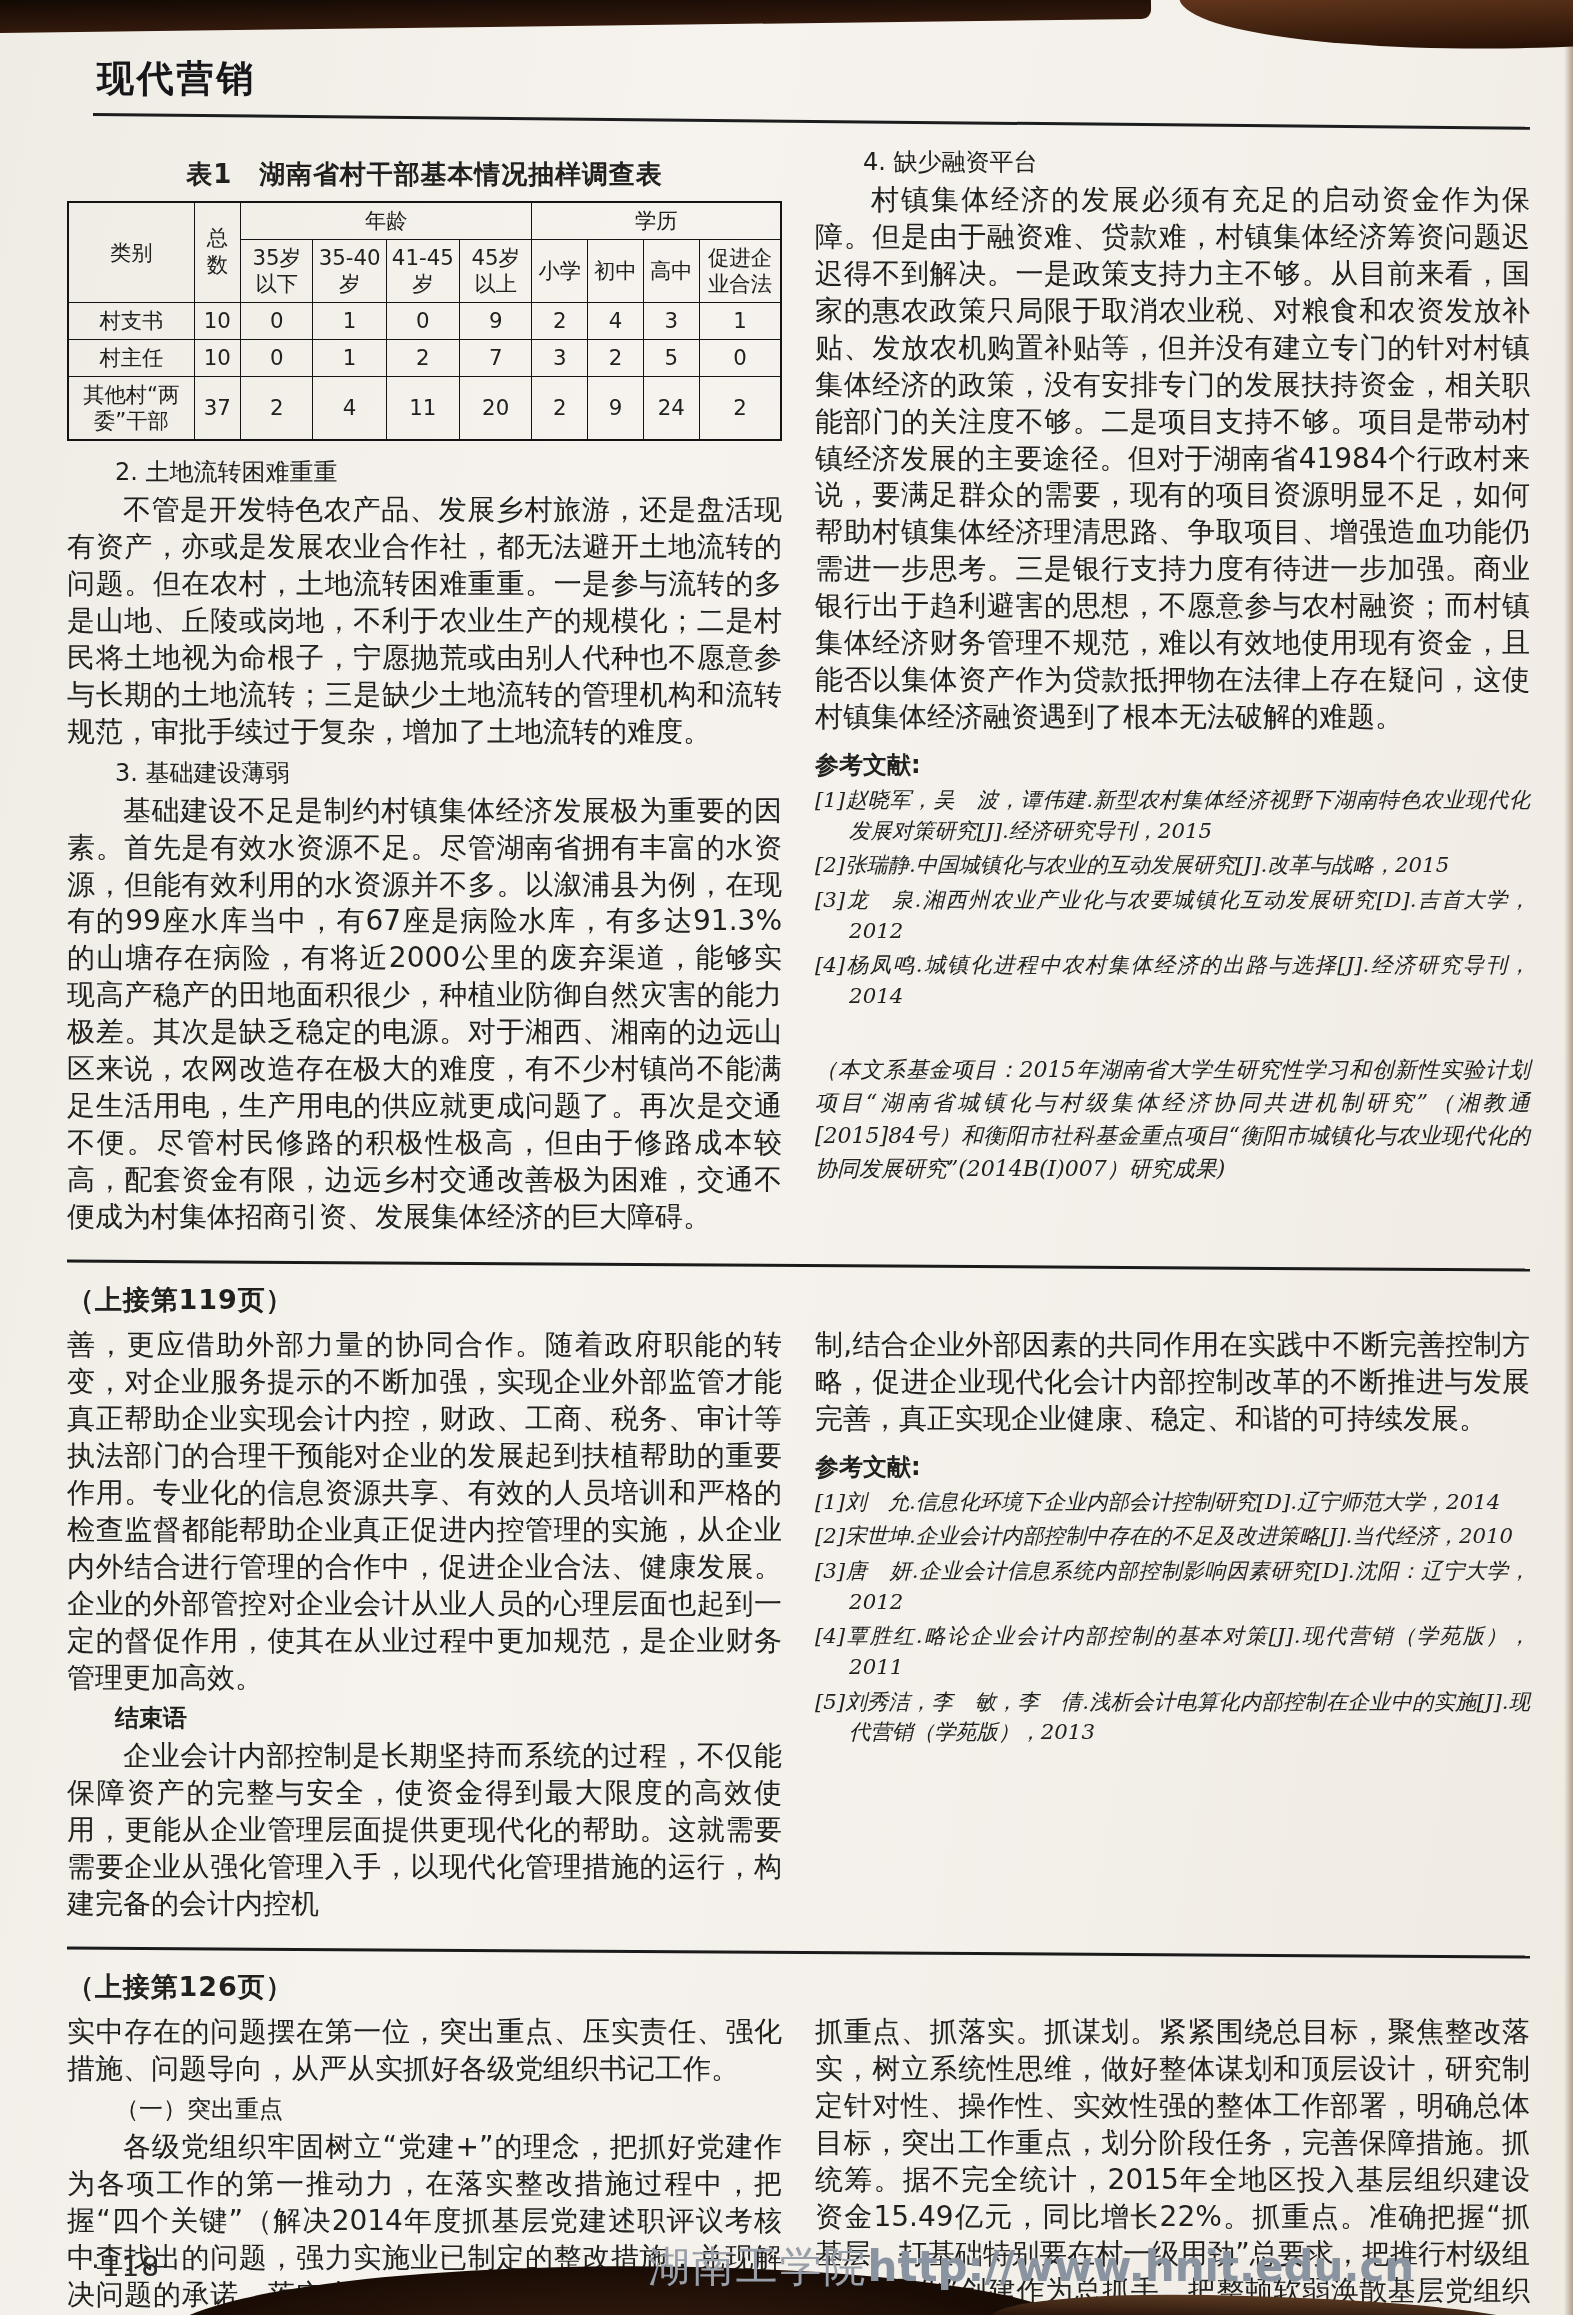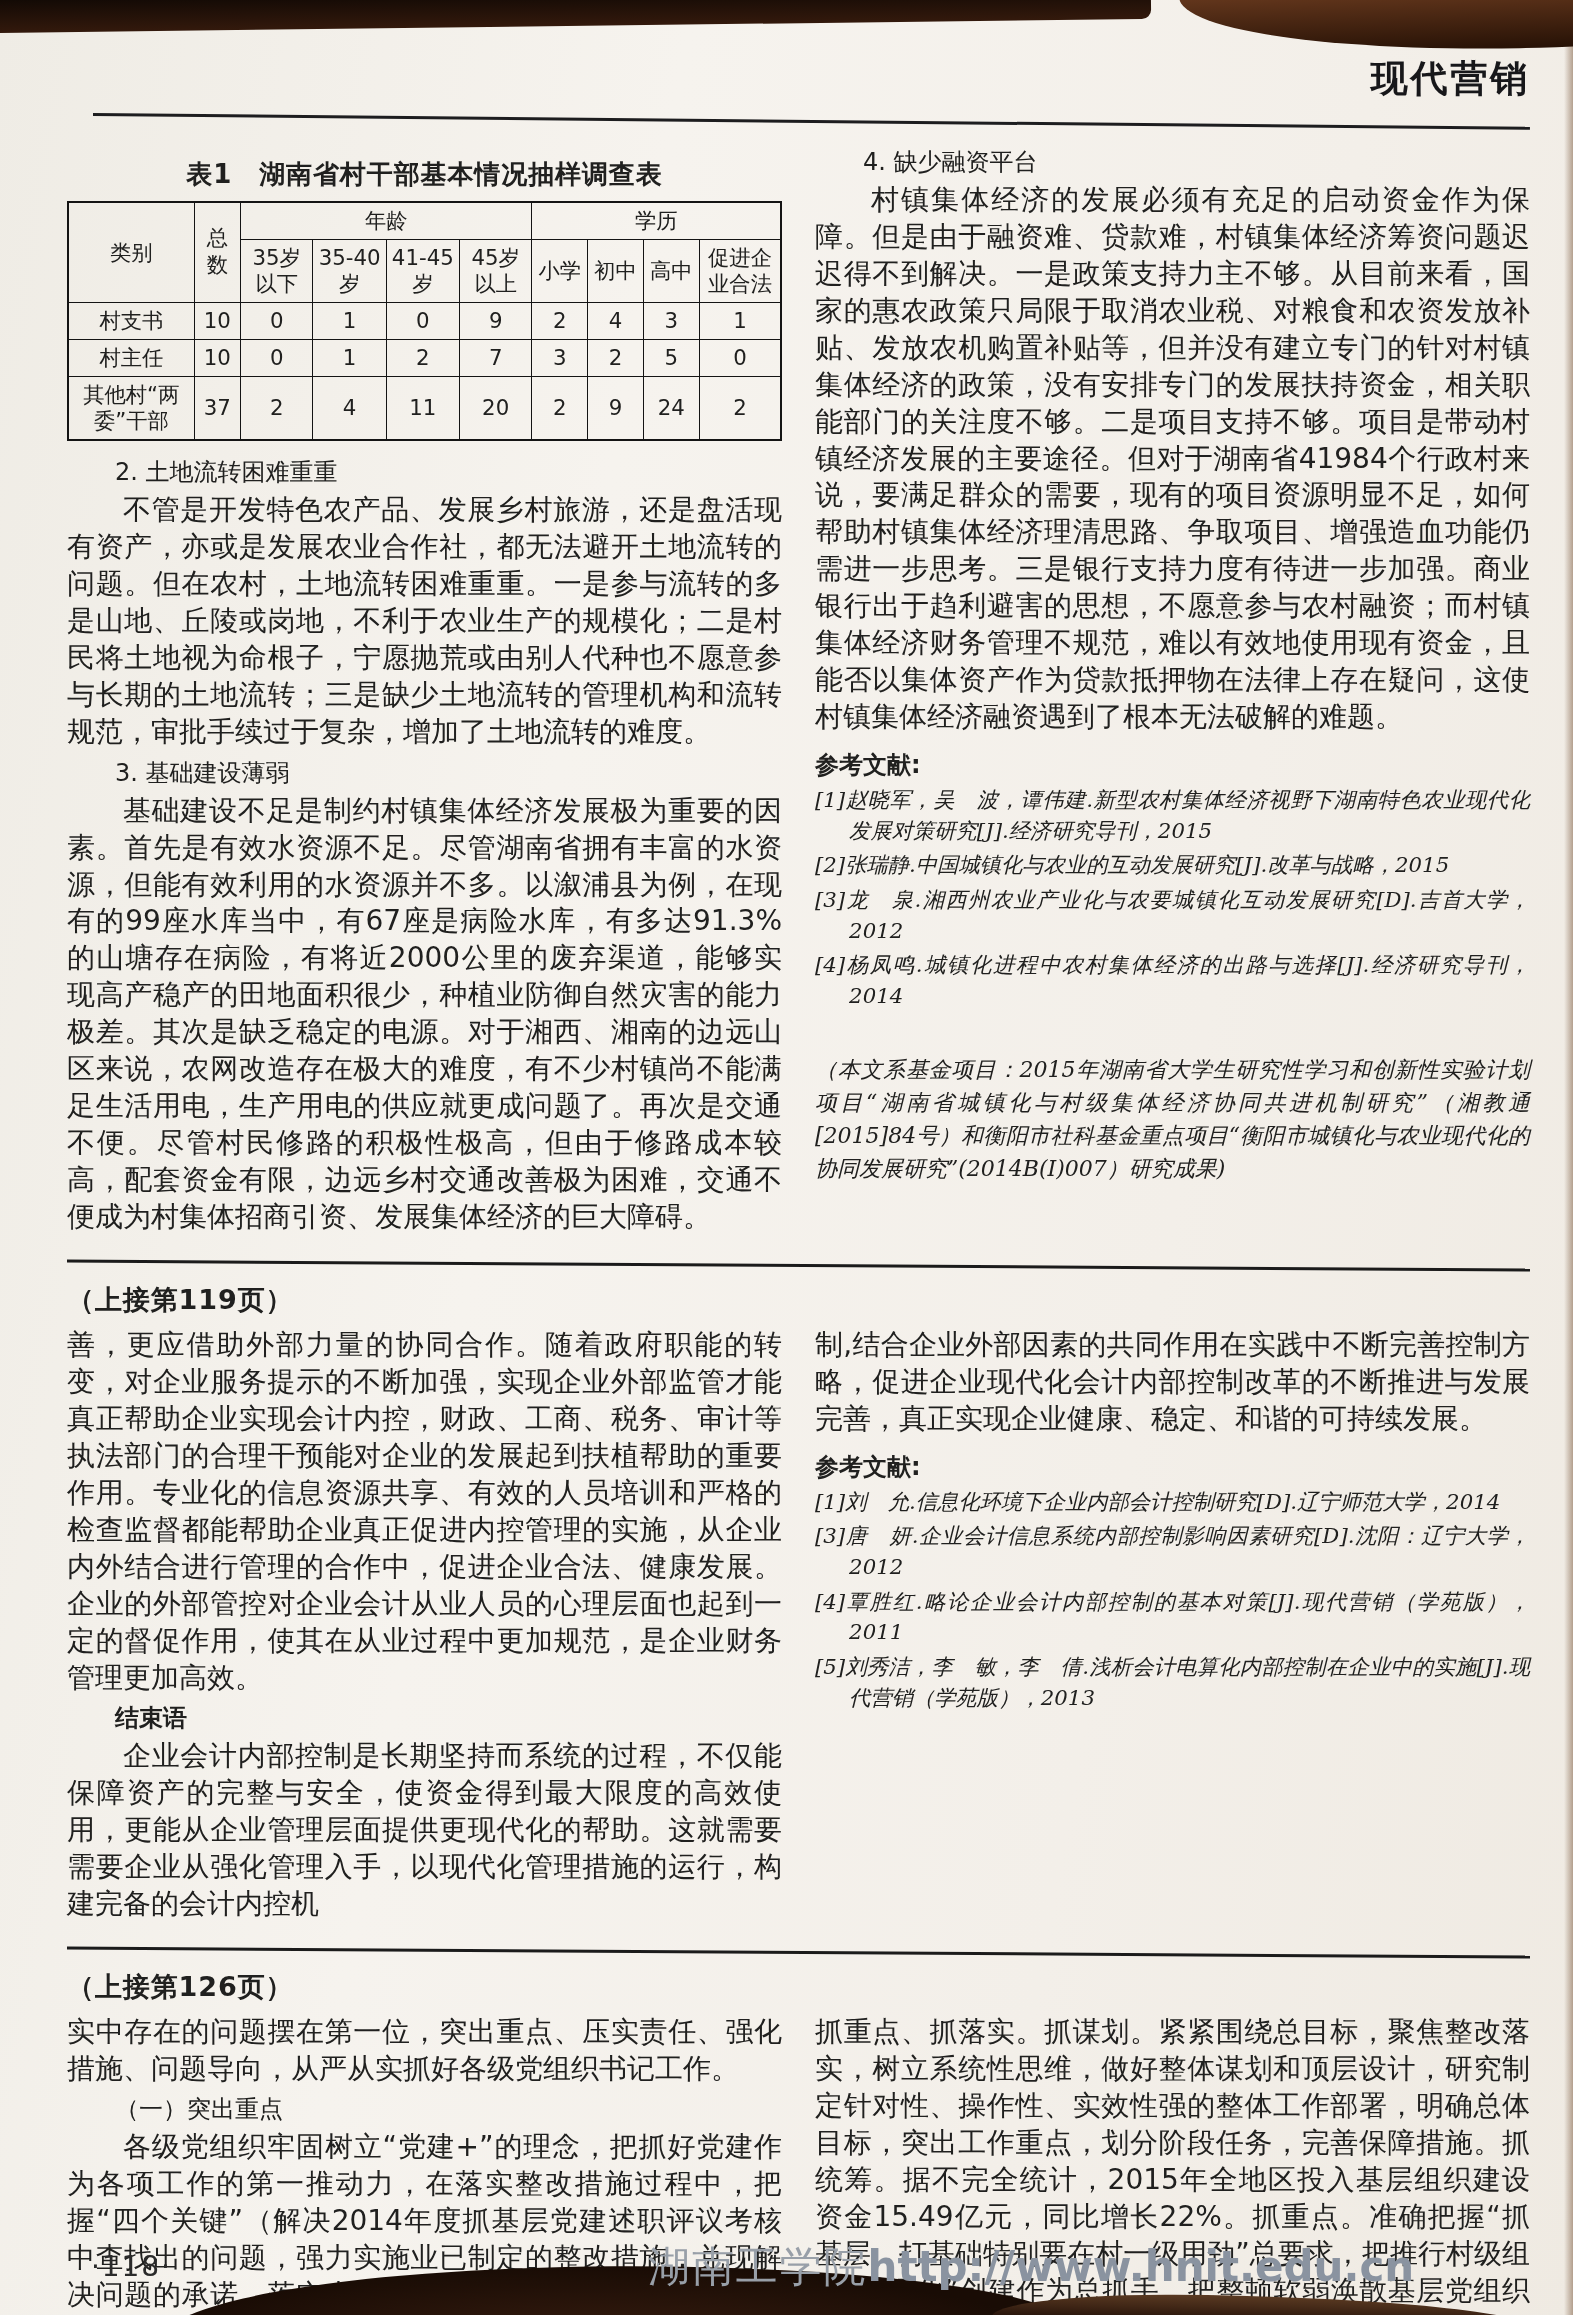--- a/index.html
+++ b/index.html
@@ -17,21 +17,21 @@
     background:linear-gradient(#6b3b1f,#271206); border-radius:0 0 0 90%; transform:rotate(-2deg); z-index:5;}
   .scan-right-strip { position:absolute; top:0; right:0; width:9.3px; height:100%;
     background:linear-gradient(to left, rgba(104,66,36,.45), rgba(104,66,36,0)); z-index:4;}
   .scan-bottom-main { position:absolute; bottom:-33px; left:158px; width:918px; height:82px;
     background:radial-gradient(ellipse at 50% 100%, #3a1e10 0%, #190c05 70%);
     border-radius:55% 45% 0 0 / 100% 70% 0 0; transform:rotate(0.6deg); z-index:5;}
   .scan-bottom-tail { position:absolute; bottom:-7.4px; left:992px; width:538px; height:26px;
     background:linear-gradient(#5a3a22,#26130a); border-radius:40% 60% 0 0/100% 100% 0 0; transform:rotate(1.1deg); z-index:5;}
 
   
-  .journal-header { padding:13px 0 5.6px 30px;text-align:right; }
+  .journal-header { padding:13px 0 5.6px 30px; }
   .journal-title { font-size:37px; font-weight:bold; letter-spacing:2.8px; color:#17171a; }
   .header-rule { border:none; border-top:3.7px solid #1d1d1f; margin:3.7px 0 0 26px; transform:rotate(0.55deg); transform-origin:left center; }
 
   
   .twocol { display:flex; gap:33px; margin-top:24px; }
   .col { flex:1 1 0; min-width:0; }
 
   .p { font-size:28px; line-height:1.32; text-align:justify; margin:0 0 3.7px 0; }
   .indent { text-indent:2em; }
   .sec-h { font-size:24px; line-height:1.5; text-indent:2em; margin:3.7px 0 1.9px 0; }
@@ -167,20 +167,21 @@
         <div class="col">
           <p class="p">善，更应借助外部力量的协同合作。随着政府职能的转变，对企业服务提示的不断加强，实现企业外部监管才能真正帮助企业实现会计内控，财政、工商、税务、审计等执法部门的合理干预能对企业的发展起到扶植帮助的重要作用。专业化的信息资源共享、有效的人员培训和严格的检查监督都能帮助企业真正促进内控管理的实施，从企业内外结合进行管理的合作中，促进企业合法、健康发展。企业的外部管控对企业会计从业人员的心理层面也起到一定的督促作用，使其在从业过程中更加规范，是企业财务管理更加高效。</p>
           <div class="sec-h bold">结束语</div>
           <p class="p indent">企业会计内部控制是长期坚持而系统的过程，不仅能保障资产的完整与安全，使资金得到最大限度的高效使用，更能从企业管理层面提供更现代化的帮助。这就需要需要企业从强化管理入手，以现代化管理措施的运行，构建完备的会计内控机</p>
         </div>
         <div class="col">
           <p class="p">制,结合企业外部因素的共同作用在实践中不断完善控制方略，促进企业现代化会计内部控制改革的不断推进与发展完善，真正实现企业健康、稳定、和谐的可持续发展。</p>
           <div class="ref-label">参考文献:</div>
           <ul class="refs">
             <li>[1]刘　允.信息化环境下企业内部会计控制研究[D].辽宁师范大学，2014</li>
+            <li>[2]宋世坤.企业会计内部控制中存在的不足及改进策略[J].当代经济，2010</li>
             <li>[3]唐　妍.企业会计信息系统内部控制影响因素研究[D].沈阳：辽宁大学，2012</li>
             <li>[4]覃胜红.略论企业会计内部控制的基本对策[J].现代营销（学苑版），2011</li>
             <li>[5]刘秀洁，李　敏，李　倩.浅析会计电算化内部控制在企业中的实施[J].现代营销（学苑版），2013</li>
           </ul>
         </div>
       </div>
     </div>
 
     <hr class="divider">
 

